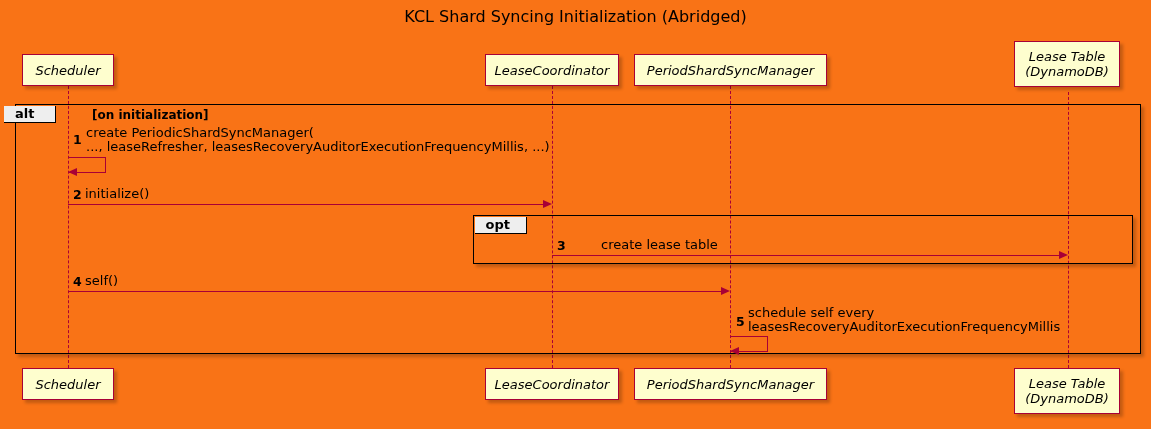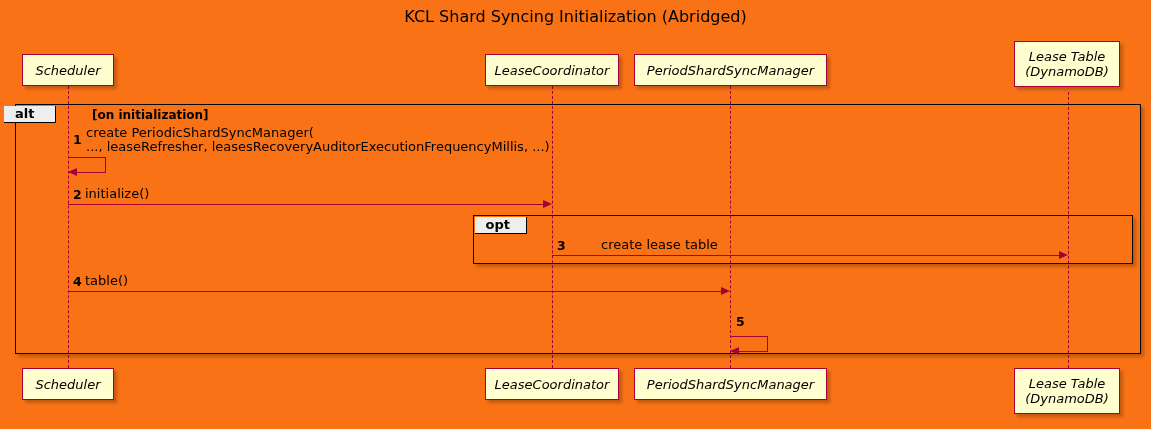--- a/index.html
+++ b/index.html
@@ -178,25 +178,27 @@
     <path d="M0,0 L13,0 L0,17.5 Z" fill="#EEEEEE" stroke="none"></path>
     <path d="M13,0 L0,17.5" stroke="#000000" stroke-width="1.6" fill="none"></path>
   </svg>
 
   <div class="msg-seq" style="left:557px; top:238px;">3</div>
   <div class="msg-label" style="left:569px; top:238px;margin-left:32px;">create lease table</div>
   <div class="msg-line" style="left:552px; top:255px; width:508px;"></div>
   <div class="arrow-right" style="left:1059px; top:251px;"></div>
 
   <div class="msg-seq" style="left:73px; top:274px;">4</div>
-  <div class="msg-label" style="left:85px; top:274px;">table()</div>
+  <div class="msg-label" style="left:85px; top:274px;">self()</div>
   <div class="msg-line" style="left:68px; top:291px; width:653px;"></div>
   <div class="arrow-right" style="left:721px; top:287px;"></div>
 
   <div class="msg-seq" style="left:736px; top:314px;">5</div>
+  <div class="msg-label" style="left:748px; top:306px;">schedule self every
+  leasesRecoveryAuditorExecutionFrequencyMillis</div>
   <div class="msg-line" style="left:730px; top:336px; width:38px;"></div>
   <div class="msg-vline" style="left:767px; top:336px; height:16px;"></div>
   <div class="msg-line" style="left:730px; top:351px; width:38px;"></div>
   <div class="arrow-left" style="left:730px; top:347px;"></div>
 
   <div class="participant" style="left:22px; top:54px; width:92px; height:32px;">Scheduler</div>
   <div class="participant" style="left:485px; top:54px; width:134px; height:32px;">LeaseCoordinator</div>
   <div class="participant" style="left:634px; top:54px; width:193px; height:32px;">PeriodShardSyncManager</div>
   <div class="participant" style="left:1014px; top:41px; width:106px; height:46px;">Lease Table
 (DynamoDB)</div>

